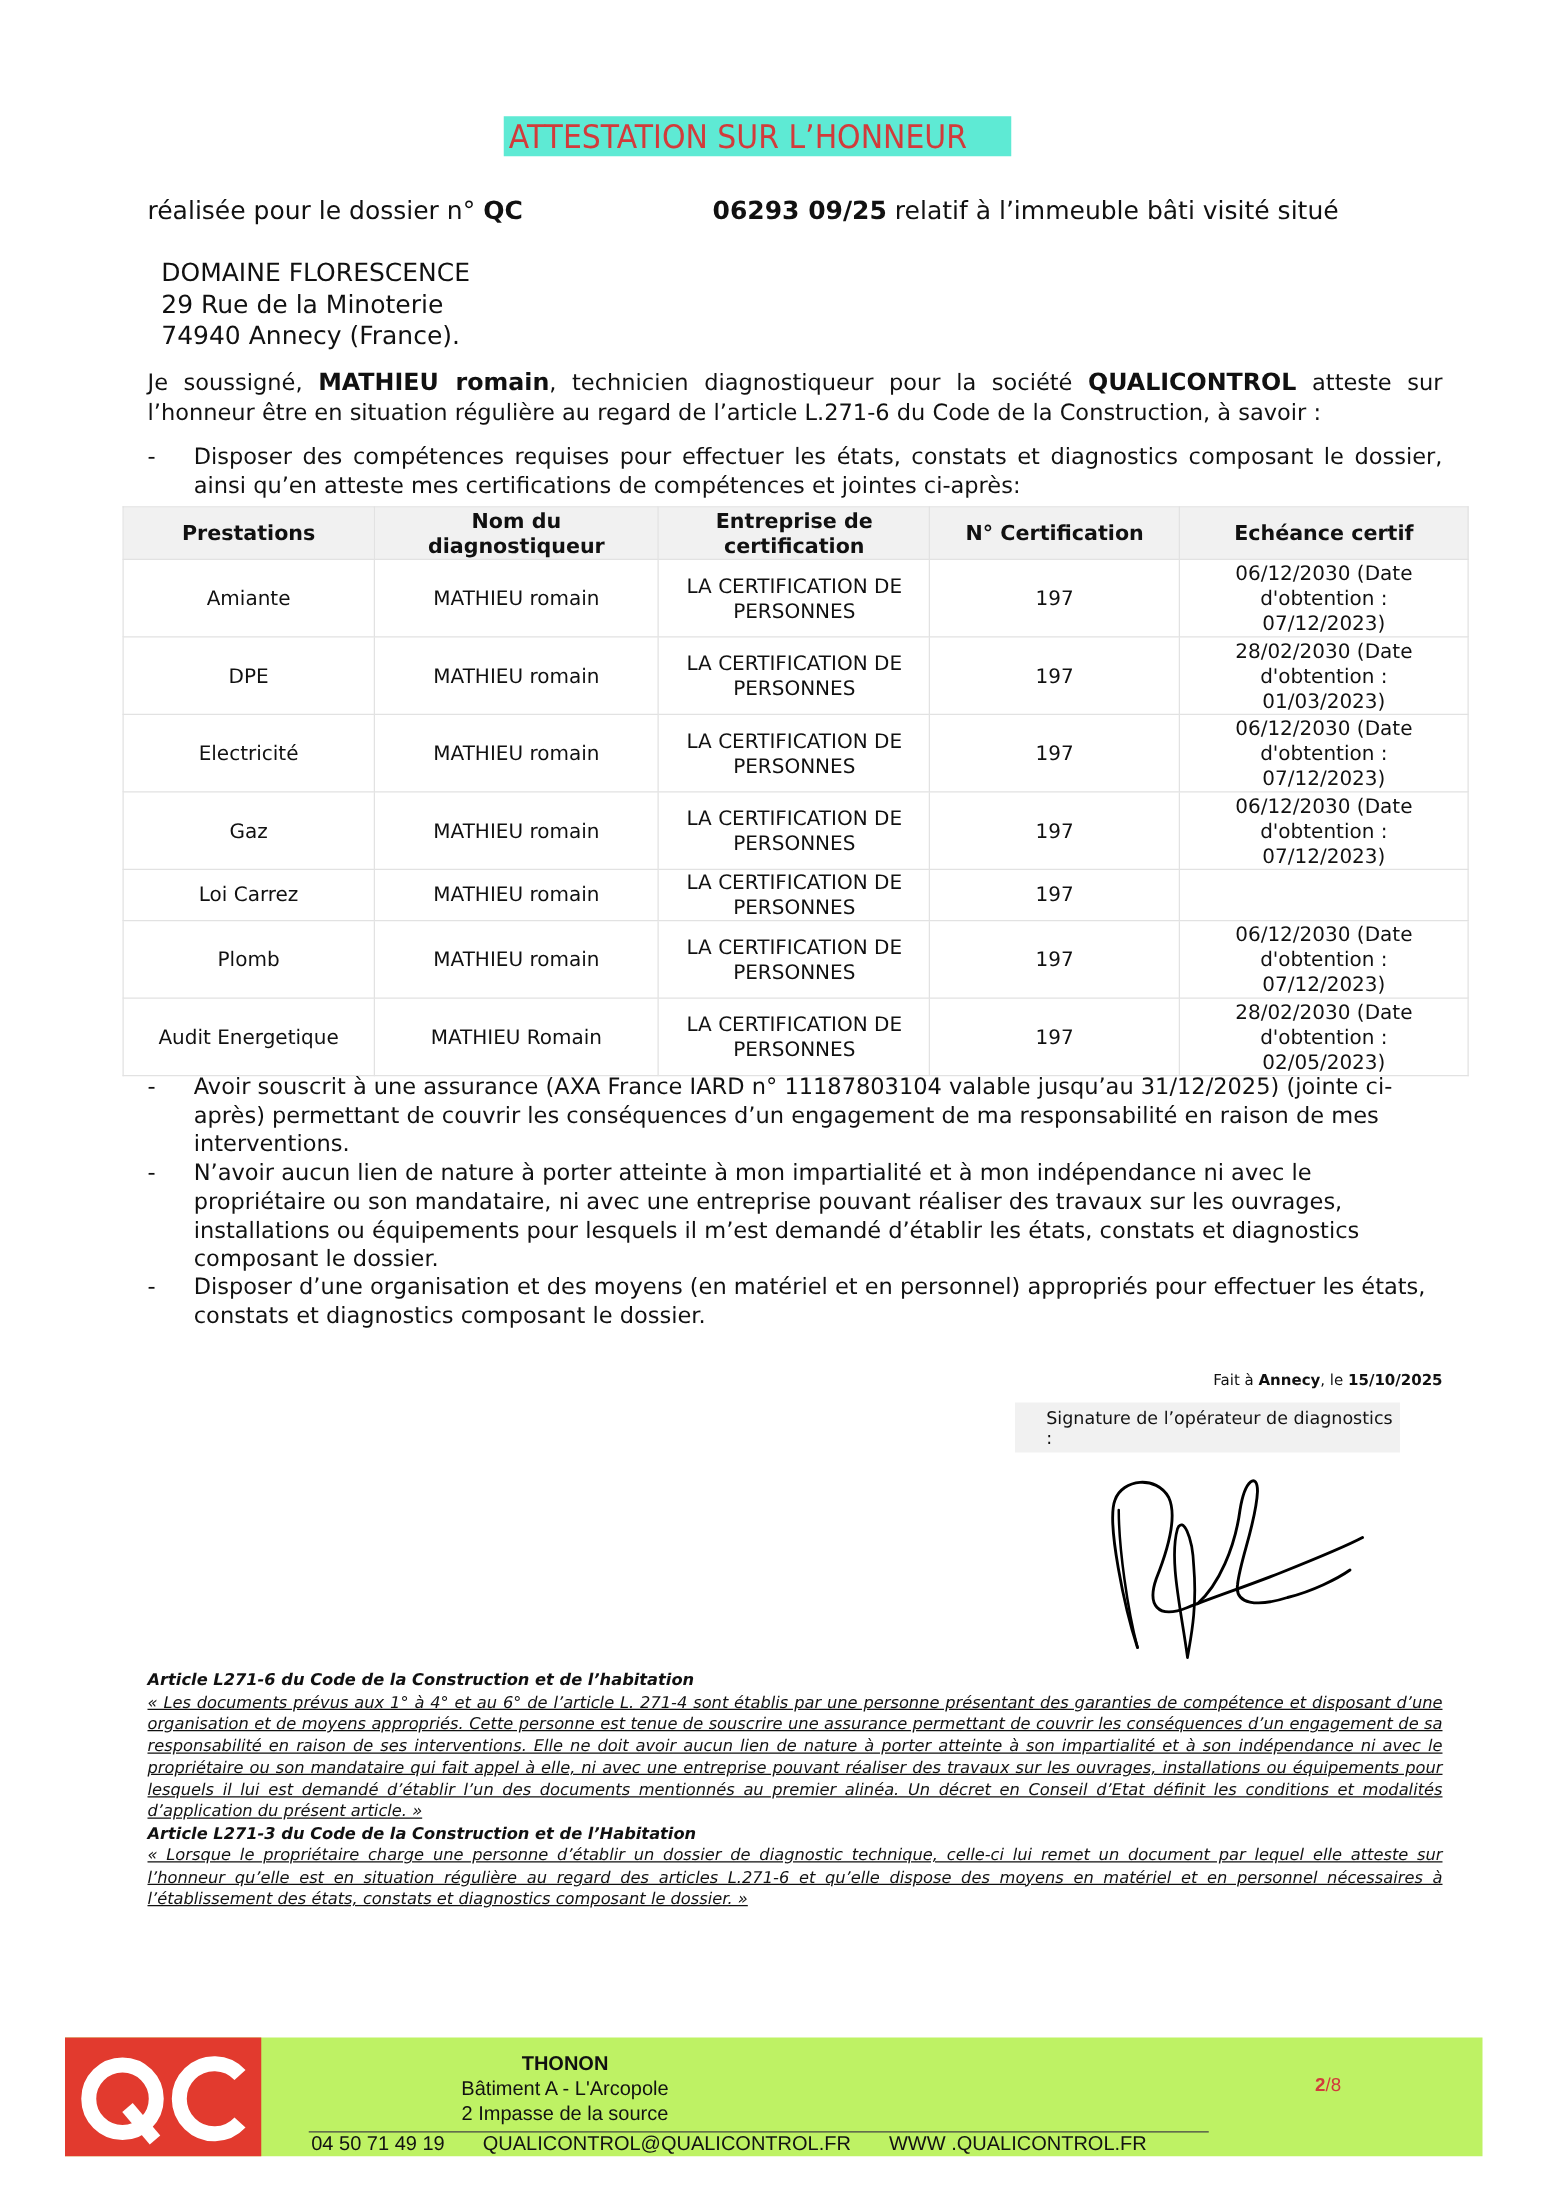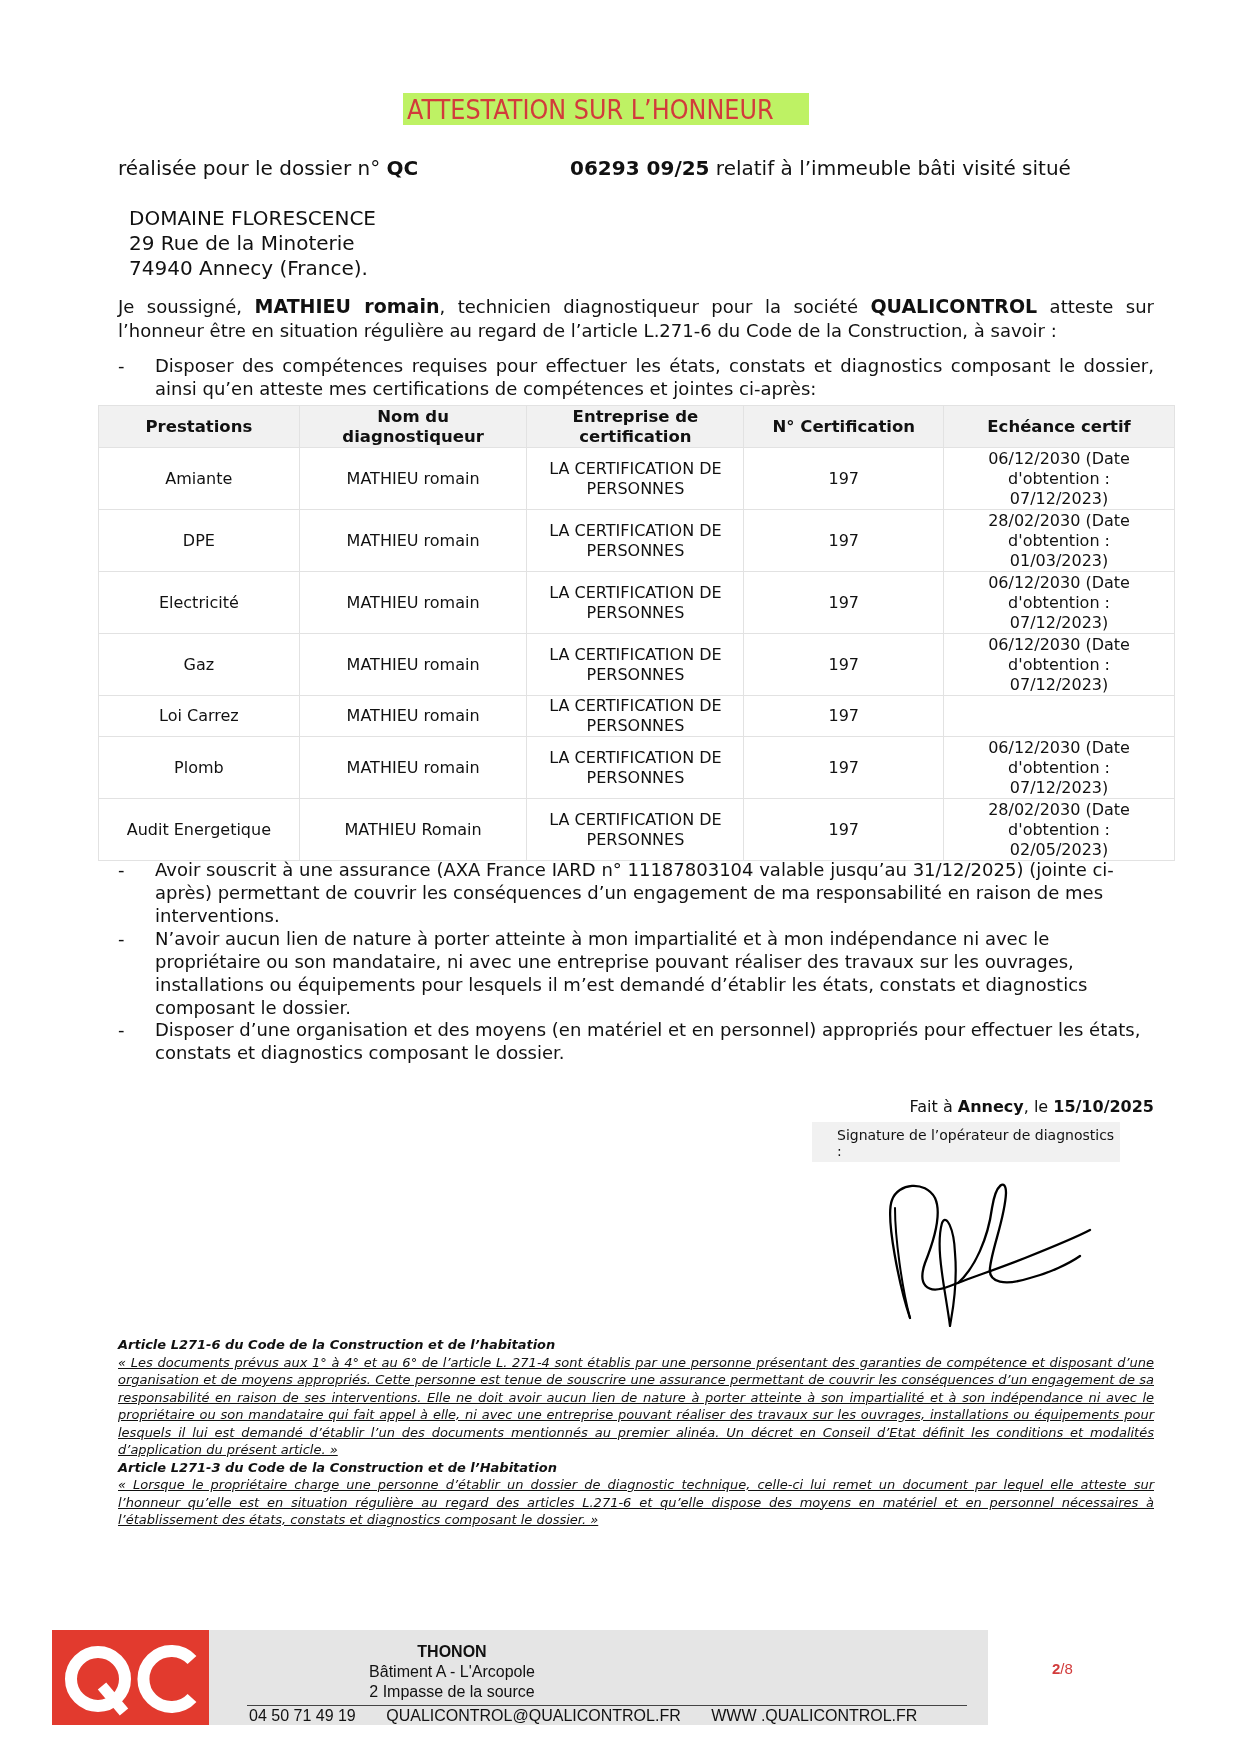--- a/index.html
+++ b/index.html
@@ -5,21 +5,21 @@
     * { box-sizing: border-box; margin: 0; padding: 0; }
     html, body { width: 1240px; height: 1754px; background: #ffffff; }
     body {
       position: relative;
       font-family: "DejaVu Sans", sans-serif;
       color: #111;
       overflow: hidden;
     }
     .page-title-wrap {
       position: absolute; left: 403px; top: 93px;
-      background: #bef264; padding: 2px 4px 0 4px;
+      background: #5eead4; padding: 2px 4px 0 4px;
     }
     .page-title {
       font-family: "DejaVu Sans", sans-serif;
       font-size: 26px; color: #d23b3b; letter-spacing: 0px;
       font-weight: normal; white-space: nowrap; transform: scaleX(0.92); transform-origin: left;
     }
     .dossier-line {
       position: absolute; top: 156px; left: 118px; right: 105px;
       font-size: 20px; white-space: nowrap;
     }
@@ -46,36 +46,36 @@
     table.certs th, table.certs td {
       border: 1px solid #e2e2e2; text-align: center; vertical-align: middle;
       padding: 0 4px;
     }
     table.certs th {
       background: #f1f1f1; font-weight: bold; height: 42px; line-height: 20px; font-size: 16.5px;
     }
     table.certs td { height: 62px; line-height: 20px; }
     table.certs tr.short td { height: 41px; }
     .fait {
-      position: absolute; right: 86px; top: 1097px; font-size: 16px;
+      position: absolute; right: 86px; top: 1097px; font-size: 12px;
     }
     .sig-box {
       position: absolute; left: 812px; top: 1122px; width: 308px; height: 40px;
       background: #f1f1f1; font-size: 14px; padding: 5px 0 0 25px;
     }
     .signature { position: absolute; left: 880px; top: 1178px; }
     .articles {
       position: absolute; left: 118px; top: 1336px; width: 1036px;
       font-size: 13px; line-height: 17.5px; font-style: italic;
     }
     .articles .art-title { font-weight: bold; }
     .articles .art-body { text-align: justify; text-decoration: underline; }
     .footer {
-      position: absolute; left: 52px; top: 1630px; width: 936px; height: 95px;
-      background: #e5e5e5;
+      position: absolute; left: 52px; top: 1630px; width: 1134px; height: 95px;
+      background: #bef264;
     }
     .logo {
       position: absolute; left: 0; top: 0; width: 157px; height: 95px;
       background: #e23a2e; overflow: hidden;
     }
     .logo svg { position: absolute; left: 8px; top: 12px; }
     .office {
       position: absolute; top: 12px; text-align: center;
       font-family: "Liberation Sans", sans-serif; font-size: 16px; line-height: 20px;
     }

